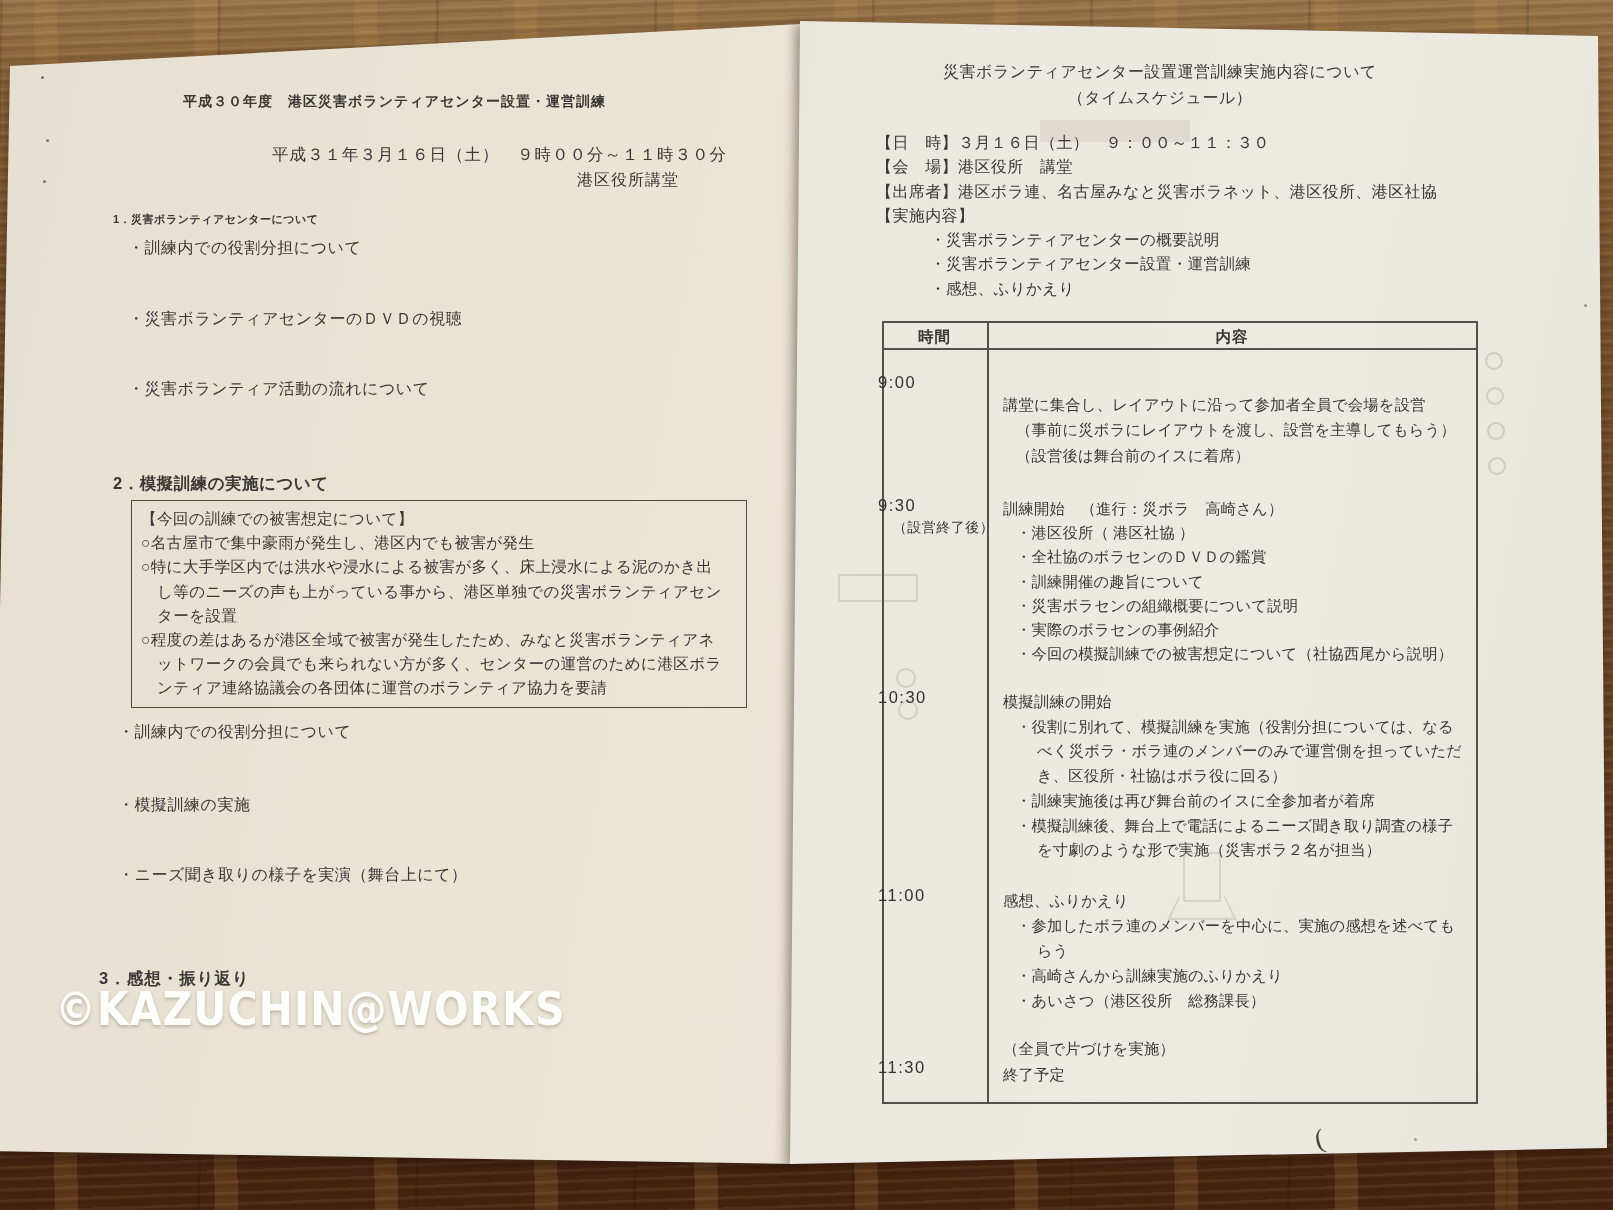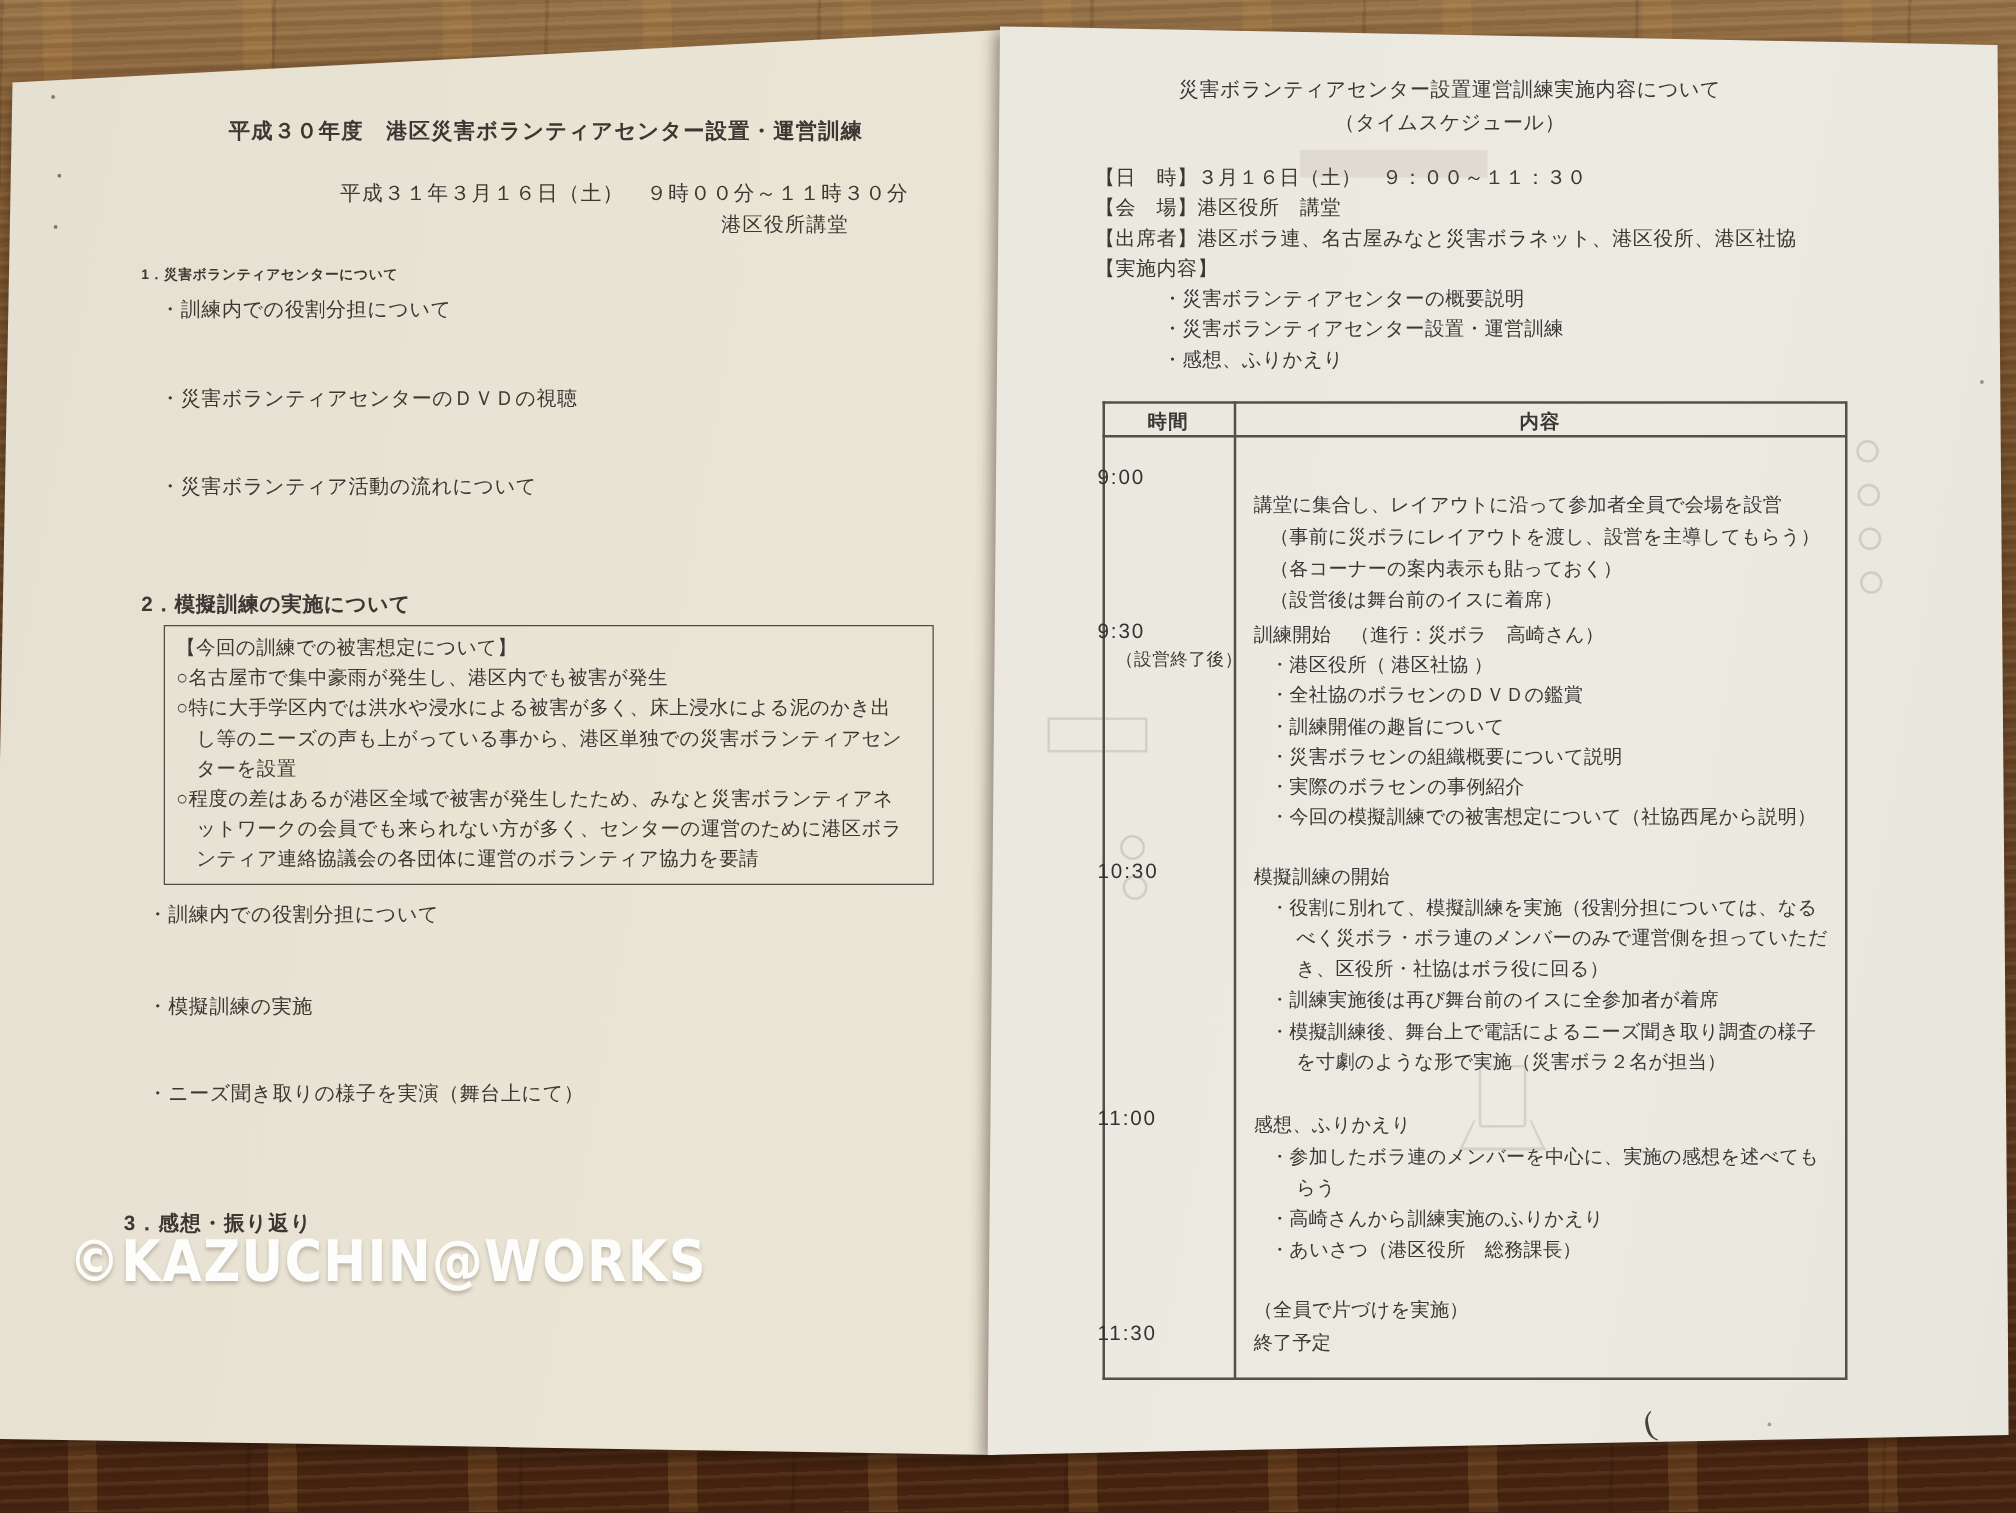--- a/index.html
+++ b/index.html
@@ -47,21 +47,21 @@
   <div class="shadow-wrap" id="left-paper-wrap">
     <div class="paper" id="left-paper"></div>
   </div>
 
   <div class="shadow-wrap" id="right-paper-wrap">
     <div class="paper" id="right-paper"></div>
   </div>
 
   <div class="content">
 
-    <div class="abs gothic b" style="left:183px;top:93px;font-size:17px;letter-spacing:1px;">平成３０年度　港区災害ボランティアセンター設置・運営訓練</div>
+    <div class="abs gothic b" style="left:183px;top:93px;font-size:14px;letter-spacing:1px;">平成３０年度　港区災害ボランティアセンター設置・運営訓練</div>
     <div class="abs serif" style="left:272px;top:144px;font-size:16.5px;letter-spacing:1px;">平成３１年３月１６日（土）　９時００分～１１時３０分</div>
     <div class="abs serif" style="left:577px;top:170px;font-size:16px;letter-spacing:1px;">港区役所講堂</div>
 
     <div class="abs gothic b" style="left:113px;top:212px;font-size:11px;letter-spacing:0.5px;">1．災害ボランティアセンターについて</div>
     <div class="abs serif" style="left:128px;top:238px;font-size:16px;letter-spacing:0.5px;">・訓練内での役割分担について</div>
     <div class="abs serif" style="left:128px;top:309px;font-size:16px;letter-spacing:0.5px;">・災害ボランティアセンターのＤＶＤの視聴</div>
     <div class="abs serif" style="left:128px;top:379px;font-size:16px;letter-spacing:0.5px;">・災害ボランティア活動の流れについて</div>
 
     <div class="abs gothic b" style="left:113px;top:473px;font-size:16.5px;letter-spacing:0.5px;">2．模擬訓練の実施について</div>
     <div class="abs serif box" style="left:131px;top:500px;width:596px;">
@@ -109,21 +109,21 @@
     <div class="abs gothic b" style="left:882px;top:327px;width:105px;text-align:center;font-size:15.5px;letter-spacing:1px;">時間</div>
     <div class="abs gothic b" style="left:987px;top:327px;width:490px;text-align:center;font-size:15.5px;letter-spacing:1px;">内容</div>
 
     <div class="abs gothic time" style="left:878px;top:373px;">9:00</div>
     <div class="abs gothic time" style="left:878px;top:496px;">9:30</div>
     <div class="abs serif subtime" style="left:878px;top:519px;">（設営終了後）</div>
     <div class="abs gothic time" style="left:878px;top:688px;">10:30</div>
     <div class="abs gothic time" style="left:878px;top:886px;">11:00</div>
     <div class="abs gothic time" style="left:878px;top:1058px;">11:30</div>
 
-    <div class="abs serif cell" style="left:1003px;top:392px;line-height:25.3px;"><div class="line i0">講堂に集合し、レイアウトに沿って参加者全員で会場を設営</div><div class="line i1">（事前に災ボラにレイアウトを渡し、設営を主導してもらう）</div><div class="line i1">（各コーナーの案内表示も貼っておく）</div><div class="line i1">（設営後は舞台前のイスに着席）</div></div>
+    <div class="abs serif cell" style="left:1003px;top:392px;line-height:25.3px;"><div class="line i0">講堂に集合し、レイアウトに沿って参加者全員で会場を設営</div><div class="line i1">（事前に災ボラにレイアウトを渡し、設営を主導してもらう）</div><div class="line i1">（設営後は舞台前のイスに着席）</div></div>
     <div class="abs serif cell" style="left:1003px;top:497px;line-height:24.2px;"><div class="line i0">訓練開始　（進行：災ボラ　高崎さん）</div><div class="line i1">・港区役所（ 港区社協 ）</div><div class="line i1">・全社協のボラセンのＤＶＤの鑑賞</div><div class="line i1">・訓練開催の趣旨について</div><div class="line i1">・災害ボラセンの組織概要について説明</div><div class="line i1">・実際のボラセンの事例紹介</div><div class="line i1">・今回の模擬訓練での被害想定について（社協西尾から説明）</div></div>
     <div class="abs serif cell" style="left:1003px;top:690px;line-height:24.7px;"><div class="line i0">模擬訓練の開始</div><div class="line i1">・役割に別れて、模擬訓練を実施（役割分担については、なる</div><div class="line i2">べく災ボラ・ボラ連のメンバーのみで運営側を担っていただ</div><div class="line i2">き、区役所・社協はボラ役に回る）</div><div class="line i1">・訓練実施後は再び舞台前のイスに全参加者が着席</div><div class="line i1">・模擬訓練後、舞台上で電話によるニーズ聞き取り調査の様子</div><div class="line i2">を寸劇のような形で実施（災害ボラ２名が担当）</div></div>
     <div class="abs serif cell" style="left:1003px;top:888px;line-height:25px;"><div class="line i0">感想、ふりかえり</div><div class="line i1">・参加したボラ連のメンバーを中心に、実施の感想を述べても</div><div class="line i2">らう</div><div class="line i1">・高崎さんから訓練実施のふりかえり</div><div class="line i1">・あいさつ（港区役所　総務課長）</div></div>
     <div class="abs serif cell" style="left:1003px;top:1036px;line-height:26px;"><div class="line i0">（全員で片づけを実施）</div><div class="line i0">終了予定</div></div>
 
     <div class="ghost-circle" style="left:1485px;top:352px;width:14px;height:14px;"></div>
     <div class="ghost-circle" style="left:1486px;top:387px;width:14px;height:14px;"></div>
     <div class="ghost-circle" style="left:1487px;top:422px;width:14px;height:14px;"></div>
     <div class="ghost-circle" style="left:1488px;top:457px;width:14px;height:14px;"></div>
     <div class="ghost-circle" style="left:896px;top:668px;width:16px;height:16px;"></div>

